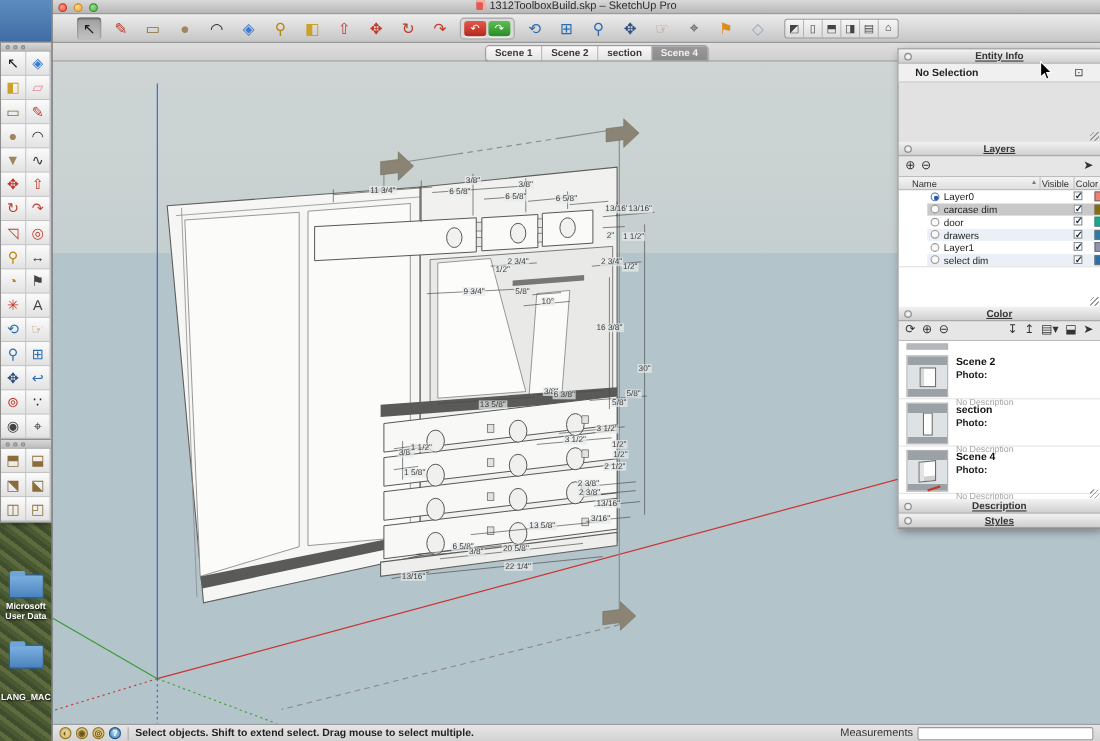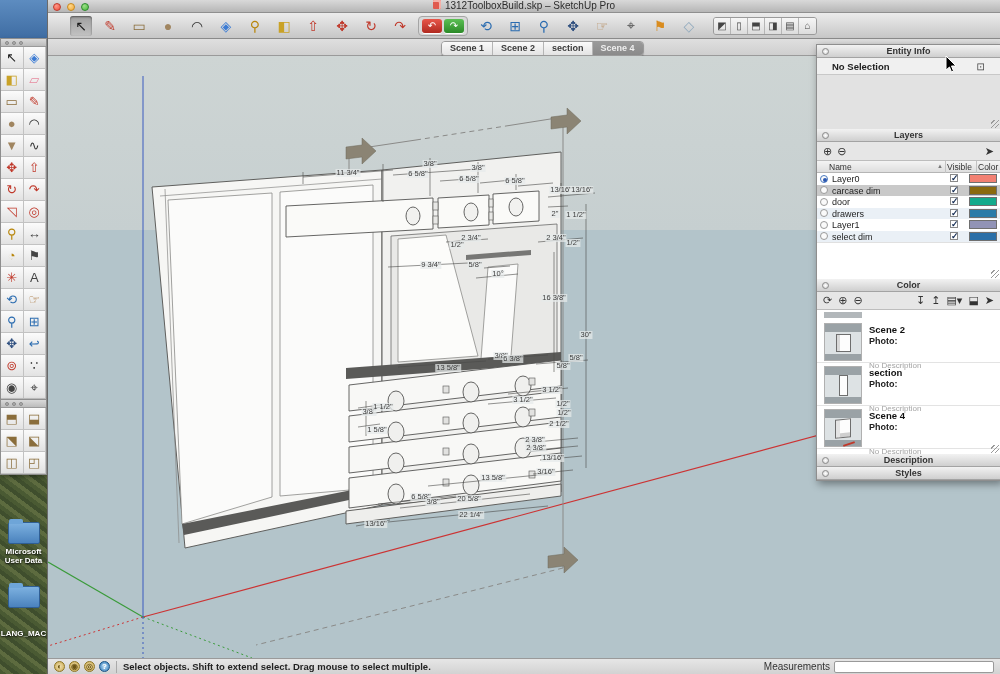--- a/index.html
+++ b/index.html
@@ -52,40 +52,40 @@
 
   
   #viewport { position:absolute; left:0; top:56px; width:953px; height:602px; background:#b3c4ca; overflow:hidden; }
   #sky { position:absolute; left:0; top:0; width:100%; height:174px; background:linear-gradient(#ced5d4,#c6cfd0); }
   #model-svg { position:absolute; left:0; top:0; }
   .dim-label { position:absolute; transform:translate(-50%,-50%); font-size:7.5px; color:#3c3c3c; background:rgba(230,234,234,.72); padding:0 1px; white-space:nowrap; line-height:8px; }
 
   
   #panels { position:absolute; left:768px; top:44px; width:185px; background:#dcdcdc; border:1px solid #8e8e8e; box-shadow:2px 3px 8px rgba(0,0,0,.4); }
   .phead { height:13px; background:linear-gradient(#f2f2f2,#cfcfcf); border-bottom:1px solid #a3a3a3; position:relative; display:flex; align-items:center; justify-content:center; }
-  .phead .ptitle { font-size:9px; font-weight:bold; color:#333; }
+  .phead .ptitle { font-size:9px; font-weight:bold; color:#333;text-decoration:underline; }
   .collapse-dot { position:absolute; left:5px; top:3px; width:7px; height:7px; border-radius:50%; border:1px solid #8a8a8a; background:radial-gradient(#fff,#cfcfcf); }
   .grip { position:absolute; right:1px; bottom:1px; width:8px; height:8px; background:repeating-linear-gradient(135deg,transparent 0 2px,#9a9a9a 2px 3px); }
 
   #ei-body { position:relative; height:71px; background:#e2e2e2; }
   #ei-row { height:17px; background:#f0f0f0; border-bottom:1px solid #c8c8c8; display:flex; align-items:center; padding:0 15px; justify-content:space-between; }
   #ei-status { font-size:9.5px; font-weight:bold; color:#222; }
   #ei-detail { font-size:10px; color:#444; }
 
   #layers-toolbar { height:19px; background:#e6e6e6; border-bottom:1px solid #bdbdbd; display:flex; align-items:center; padding:0 6px; gap:5px; }
   .mini-btn { font-size:11px; color:#333; line-height:11px; }
   .flex-spacer { flex:1; }
   #layers-table-head { height:12px; background:linear-gradient(#f4f4f4,#dedede); border-bottom:1px solid #b5b5b5; position:relative; font-size:8.5px; color:#333; }
   #col-name { position:absolute; left:12px; top:1px; }
   #col-sort { position:absolute; left:120px; top:2px; font-size:6px; color:#777; }
   #col-visible { position:absolute; left:130px; top:1px; }
   #col-color { position:absolute; left:161px; top:1px; }
   .colsep { position:absolute; top:0; height:12px; width:1px; background:#c2c2c2; }
   #layers-rows { position:relative; background:#fff; }
-  .lrow { height:11.5px; position:relative; font-size:9px; color:#1d1d1d; }
+  .lrow { height:11.5px; position:relative; font-size:9px; color:#1d1d1d;margin-left:26px; }
   .lrow.alt { background:#eaf0f6; }
   .lrow.hl { background:#c9c9c9; }
   .lradio { position:absolute; left:3px; top:1.5px; width:8px; height:8px; border-radius:50%; border:1px solid #9a9a9a; background:#fafafa; }
   .lradio.sel { border-color:#4a7ac0; }
   .lradio.sel:before { content:""; position:absolute; left:2px; top:2px; width:4px; height:4px; border-radius:50%; background:#2a57b0; }
   .lname { position:absolute; left:15px; top:1px; }
   .lcheck { position:absolute; left:133px; top:1px; width:8px; height:8px; border:1px solid #8a8a8a; background:#fff; font-size:9px; line-height:7px; color:#122a52; font-weight:bold; }
   .lswatch { position:absolute; left:152px; top:1px; width:28px; height:9px; border:1px solid #6f6f6f; }
   #layers-empty { height:37px; background:#fff; position:relative; border-top:1px solid #e0e0e0; }
   #layers-cursor { position:absolute; left:128px; top:10px; z-index:5; }

